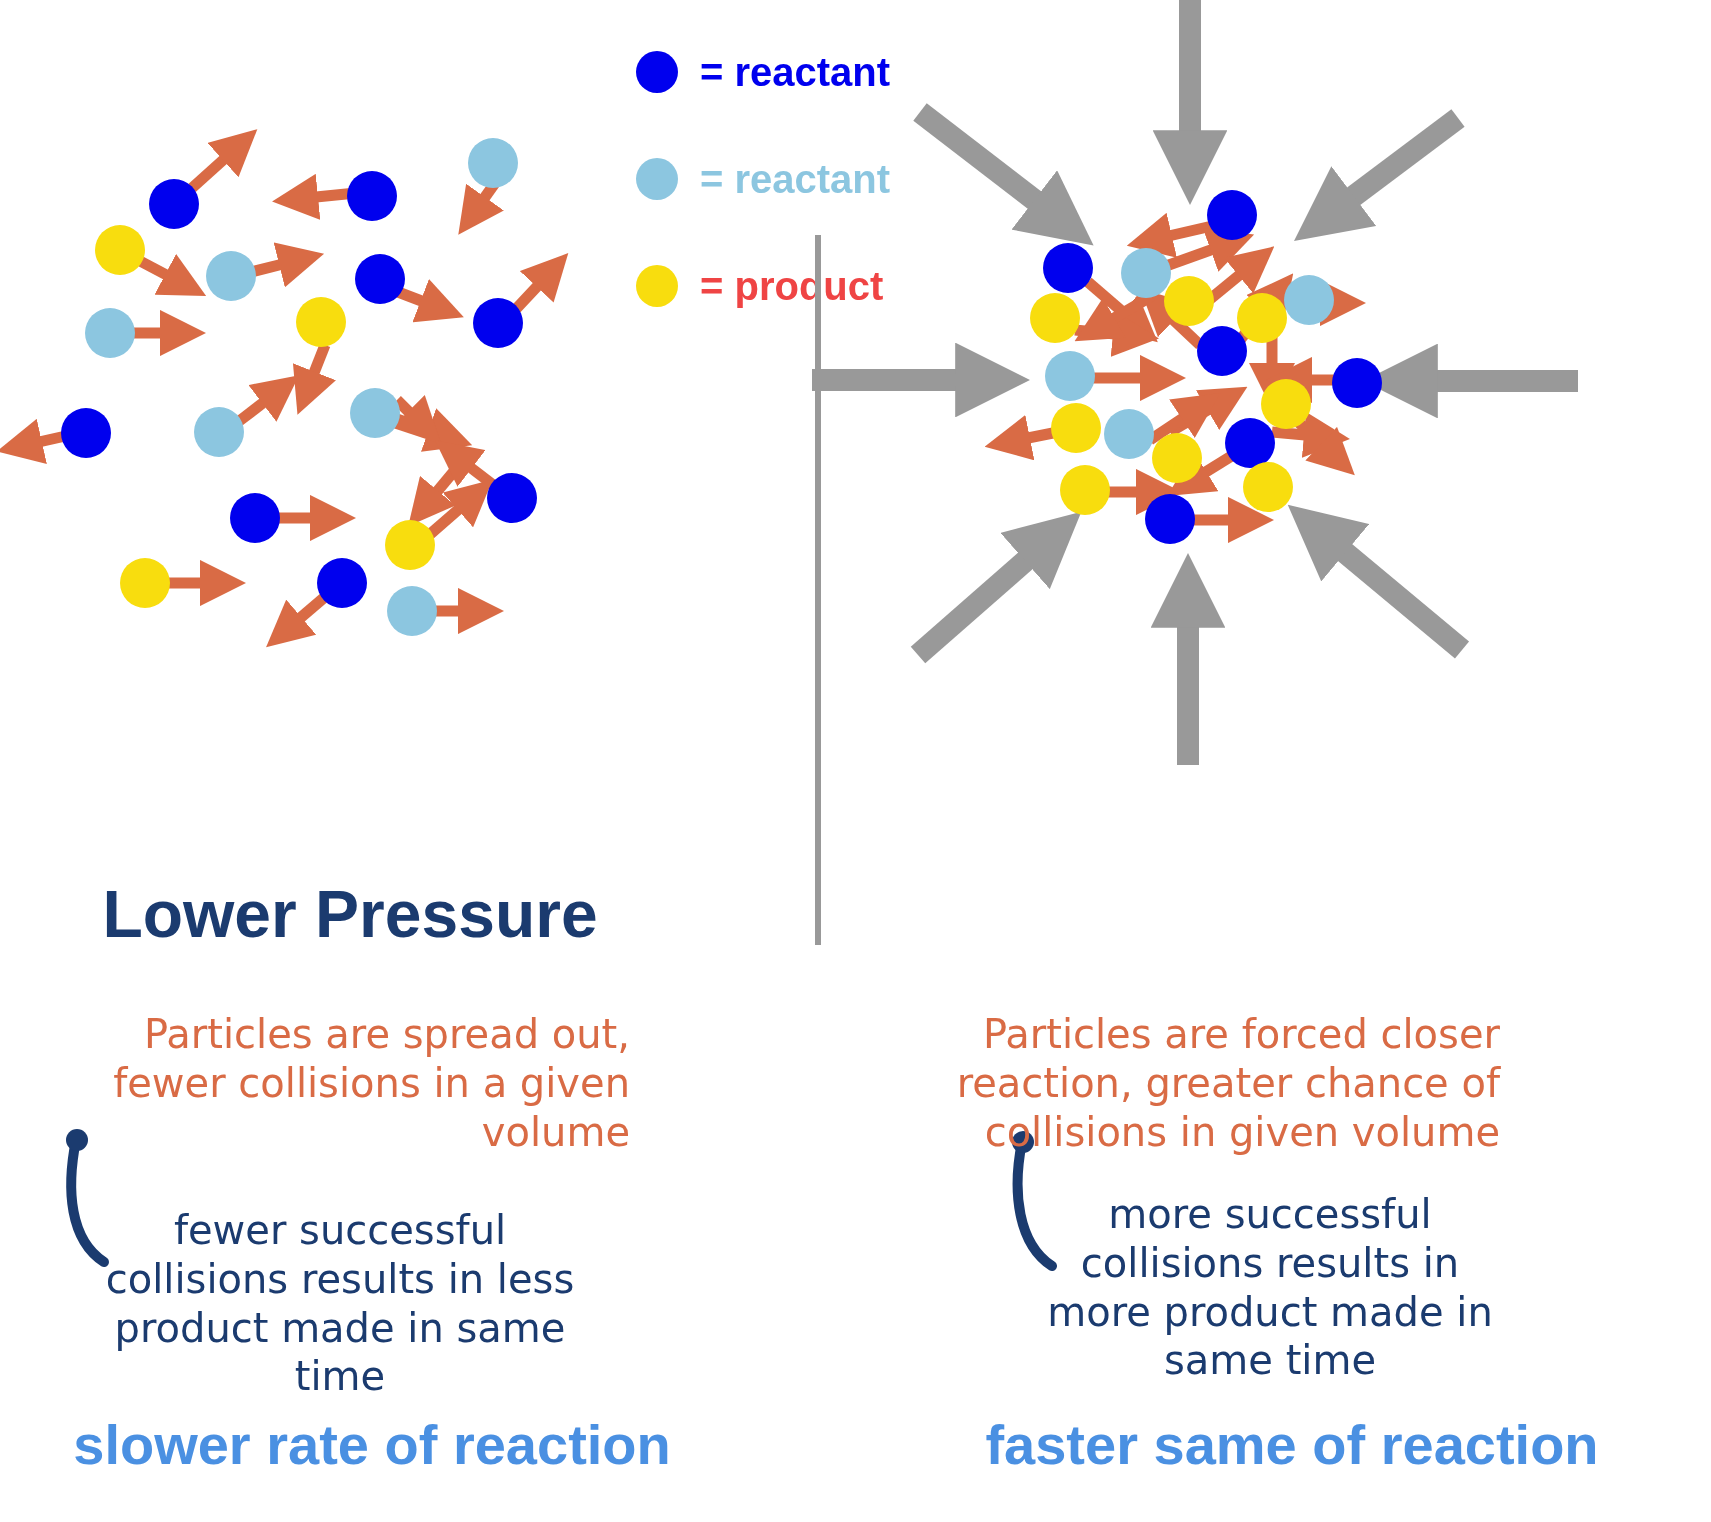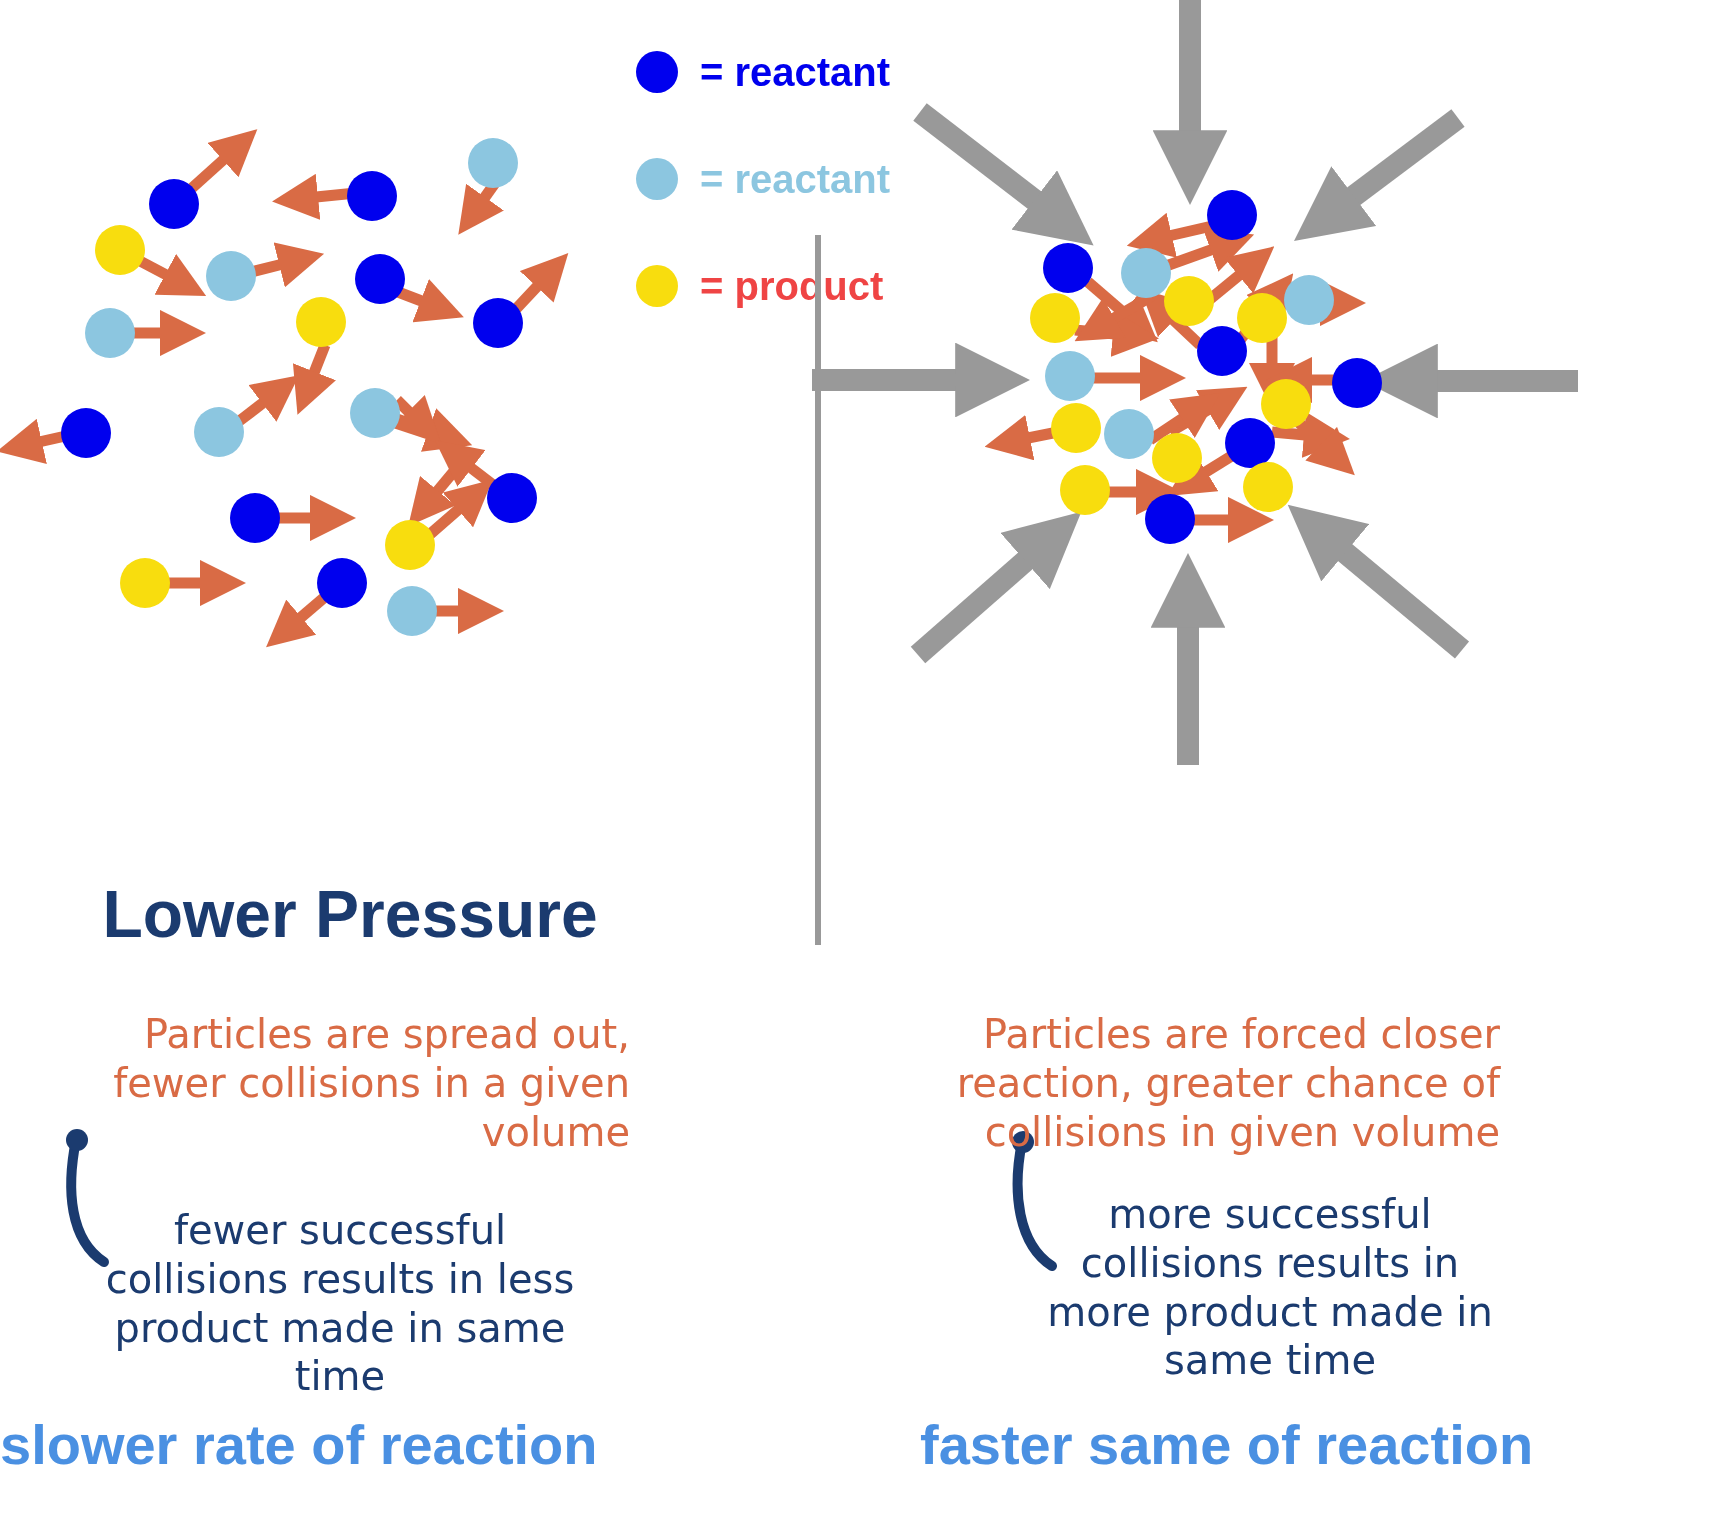--- a/index.html
+++ b/index.html
@@ -13,21 +13,21 @@
   .legend-dot{width:42px;height:42px;border-radius:50%;flex:0 0 auto;}
   .legend-label{font-size:40px;font-weight:bold;margin-left:22px;white-space:nowrap;}
 
   .panel-title{position:absolute;font-size:66px;font-weight:bold;color:#1B3B6F;
                text-align:center;white-space:nowrap;}
   .hand-orange{position:absolute;color:#D96B45;font-size:40px;line-height:1.22;
                text-align:right;font-family:"DejaVu Sans",sans-serif;}
   .hand-navy{position:absolute;color:#1B3B6F;font-size:40px;line-height:1.22;
              text-align:center;font-family:"DejaVu Sans",sans-serif;}
   .rate-text{position:absolute;color:#4A90E2;font-size:56px;font-weight:bold;
-             text-align:left;white-space:nowrap;}
+             text-align:center;white-space:nowrap;margin-left:32px;}
 </style>
 </head>
 <body>
 
 <div id="stage">
 
   <div class="legend">
     <div class="legend-row">
       <span class="legend-dot" style="background:#0000EE"></span>
       <span class="legend-label" style="color:#0000EE">= reactant</span>

